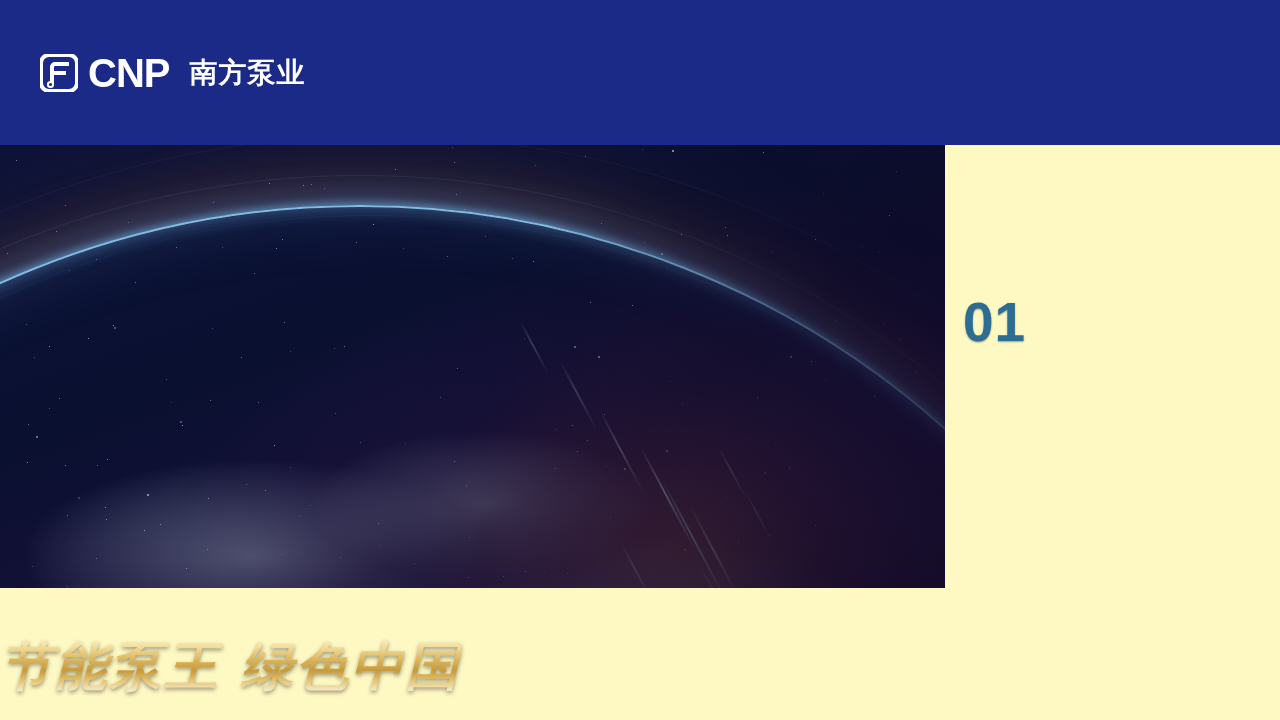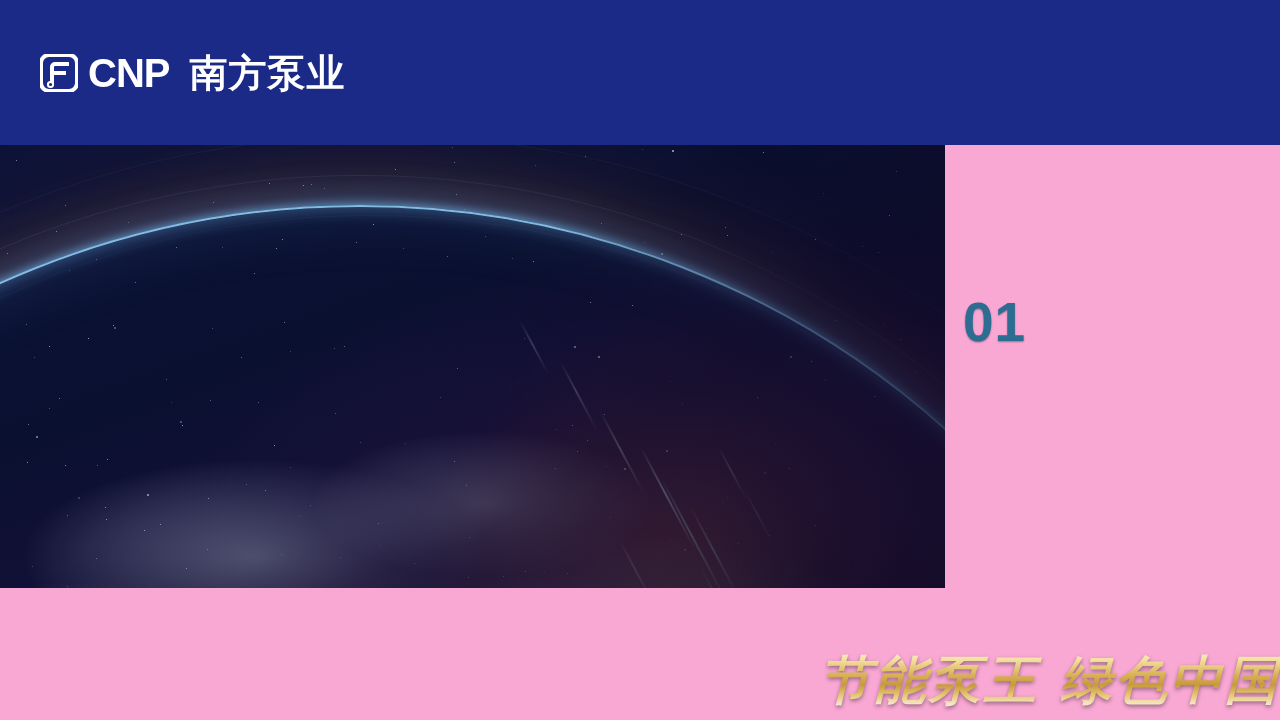--- a/index.html
+++ b/index.html
@@ -6,21 +6,21 @@
   html, body {
     width:1280px; height:720px;
     overflow:hidden;
     background:#121f66;
     font-family:"Liberation Sans", sans-serif;
   }
 
   #slide {
     position:relative;
     width:1280px; height:720px;
-    background:#f9a8d4;
+    background:#fef9c3;
   }
 
   
   .header-band {
     position:absolute; left:0; top:0;
     width:1280px; height:145px;
     background:#1a2a86;
   }
 
   .logo-lockup {
@@ -43,21 +43,21 @@
     color:#ffffff;
     font-size:40px;
     font-weight:bold;
     letter-spacing:-1px;
     line-height:40px;
     white-space:nowrap;
     font-family:"Liberation Sans", sans-serif;
   }
   .logo-cn {
     color:#ffffff;
-    font-size:38px;
+    font-size:28px;
     font-weight:bold;
     line-height:40px;
     margin-left:10px;
     letter-spacing:1px;
     white-space:nowrap;
     font-family:"DejaVu Sans", "Liberation Sans", sans-serif;
   }
 
   
   .hero {
@@ -225,23 +225,23 @@
     letter-spacing:1px;
     line-height:46px;
     white-space:nowrap;
     text-shadow:0 2px 3px rgba(10,20,70,0.45);
     font-family:"DejaVu Sans", "Liberation Sans", sans-serif;
   }
 
   
   .slogan {
     position:absolute;
-    left:0; top:650px;
+    left:0; top:636px;
     width:1280px;
-    text-align:right;
+    text-align:left;
   }
   .slogan span {
     display:inline-block;
     font-size:52px;
     font-weight:bold;
     line-height:60px;
     letter-spacing:3px;
     font-style:italic;
     font-family:"DejaVu Sans", "Liberation Sans", sans-serif;
     background:linear-gradient(180deg,

